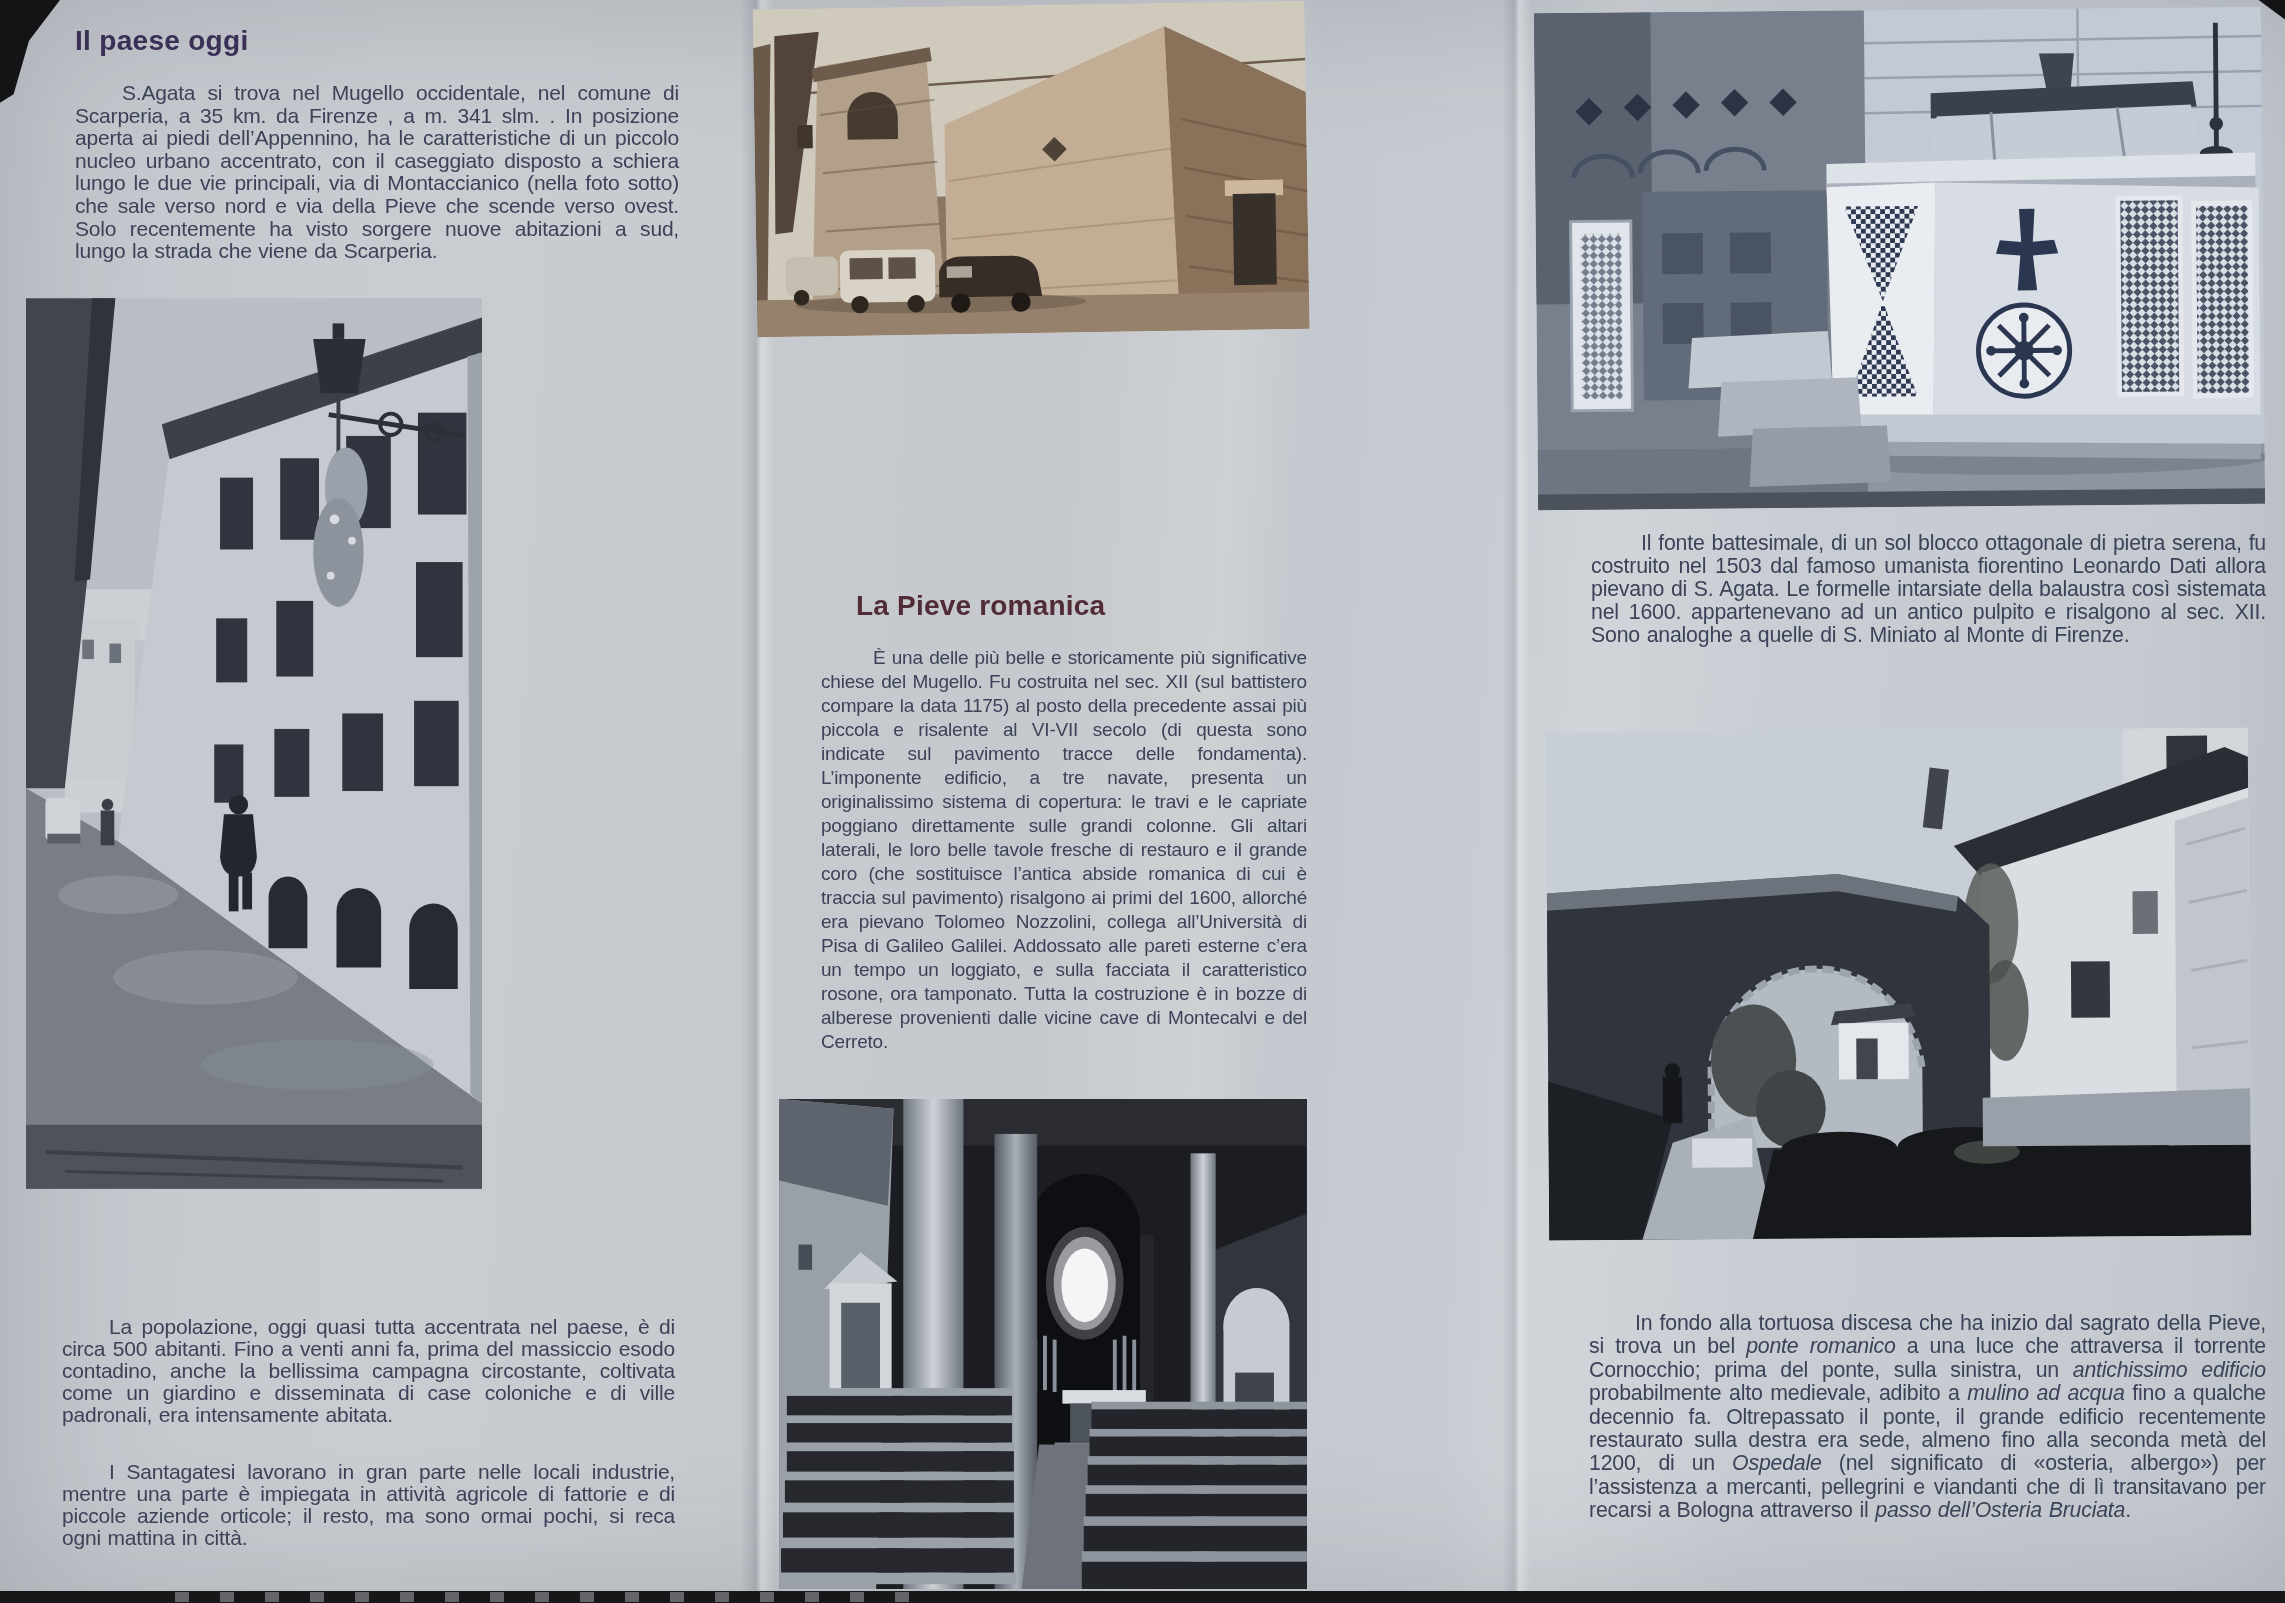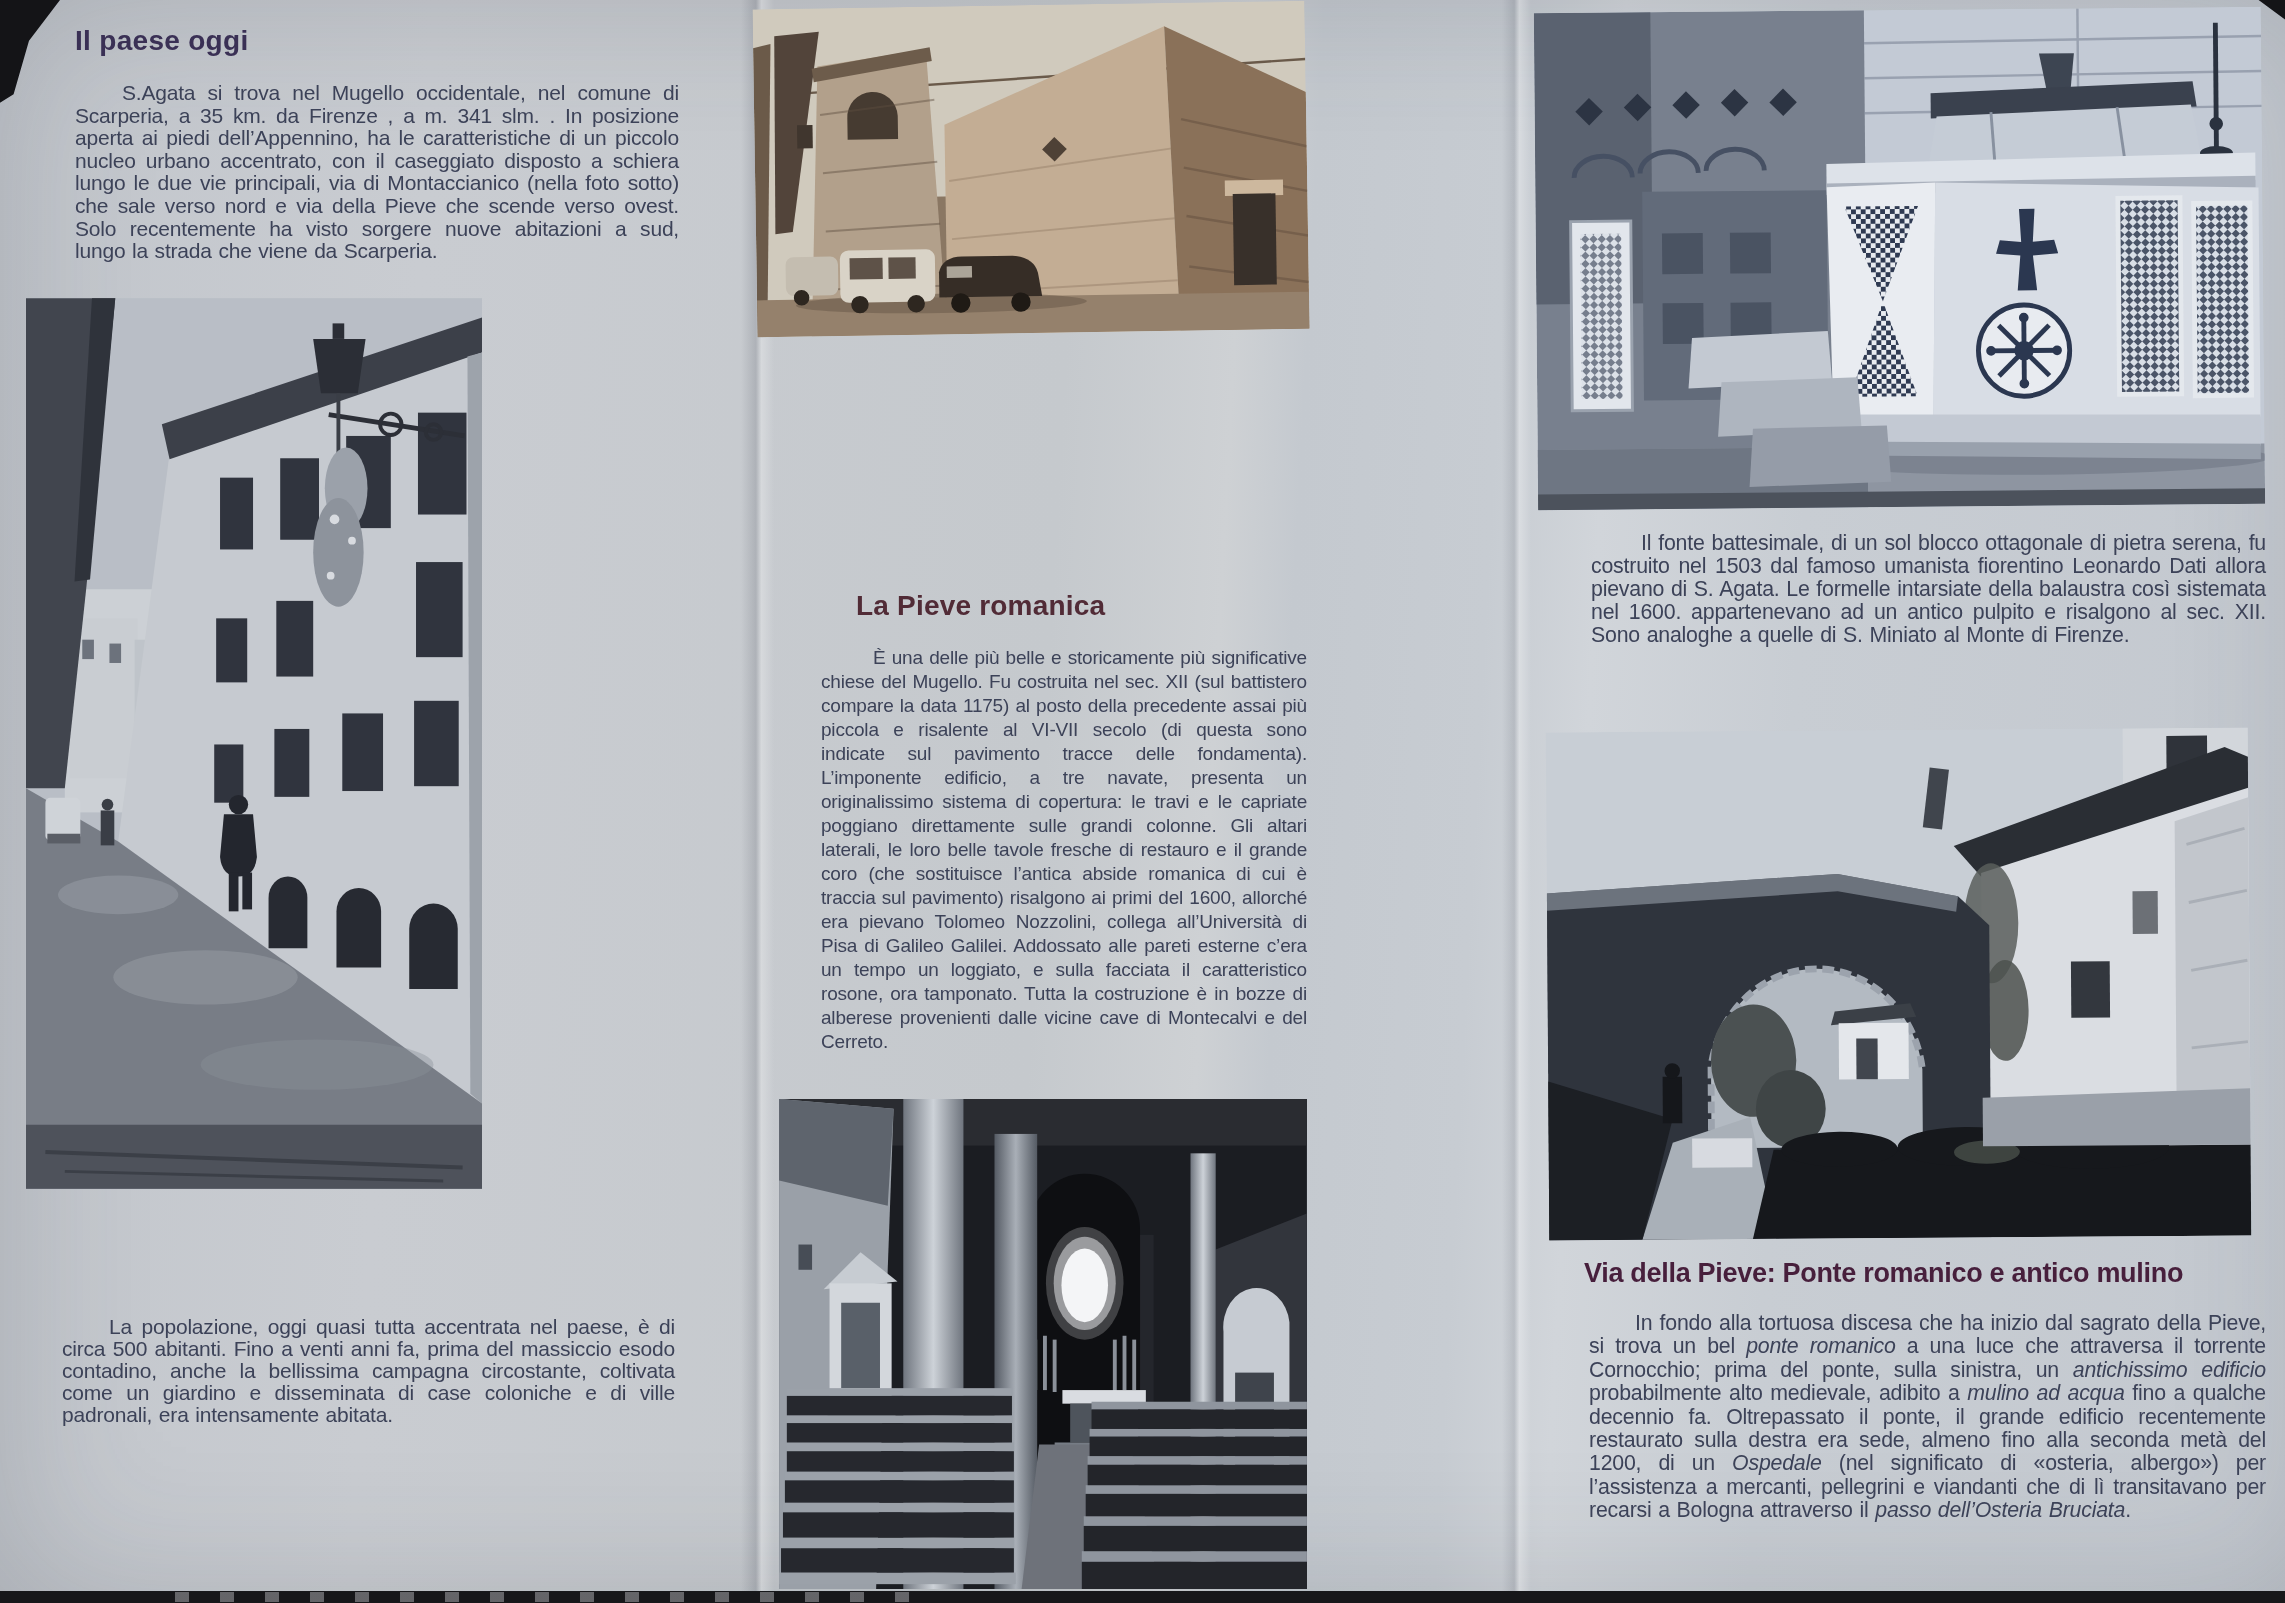--- a/index.html
+++ b/index.html
@@ -88,20 +88,21 @@
       <rect x="77" y="528" width="14" height="36" fill="#3a3e46"></rect>
         <circle cx="84" cy="522" r="6" fill="#3a3e46"></circle>
       <circle cx="219" cy="522" r="10" fill="#23262e"></circle>
       <path d="M204,532 h30 l4,44 q-2,20 -19,20 q-17,0 -19,-20 z" fill="#23262e"></path>
       <rect x="209" y="592" width="10" height="40" fill="#23262e"></rect>
         <rect x="223" y="592" width="10" height="38" fill="#23262e"></rect>
     </svg>
   </div>
 
   <div class="para" style="left:62px;top:1316px;width:613px;font-size:21px;line-height:22px;text-indent:47px;">La popolazione, oggi quasi tutta accentrata nel paese, è di circa 500 abitanti. Fino a venti anni fa, prima del massiccio esodo contadino, anche la bellissima campagna circostante, coltivata come un giardino e disseminata di case coloniche e di ville padronali, era intensamente abitata.</div>
+  <div class="para" style="left:62px;top:1461px;width:613px;font-size:21px;line-height:22px;text-indent:47px;">I Santagatesi lavorano in gran parte nelle locali industrie, mentre una parte è impiegata in attività agricole di fattorie e di piccole aziende orticole; il resto, ma sono ormai pochi, si reca ogni mattina in città.</div>
 
   <div class="photo" style="left:755px;top:4.9px;transform:rotate(-0.9deg);">
     <svg width="552" height="328" viewBox="0 0 569 338">
       <rect width="569" height="338" fill="#d0cabd"></rect>
       <line x1="40" y1="88" x2="569" y2="60" stroke="#6a5a4a" stroke-width="2.5"></line>
       <polygon points="0,40 18,36 10,338 0,338" fill="#6b5a49"></polygon>
       <polygon points="22,28 68,24 38,230 20,232" fill="#52443a"></polygon>
       <rect x="44" y="120" width="16" height="24" fill="#40362e"></rect>
       <rect x="178" y="196" width="34" height="110" fill="#8a7763"></rect>
       <polygon points="66,60 178,44 196,338 56,338" fill="#b2a08b"></polygon>
@@ -372,21 +373,20 @@
         <circle cx="128" cy="350" r="8" fill="#15171b"></circle>
       <polygon points="232,432 724,430 724,524 210,524" fill="#16181c"></polygon>
       <ellipse cx="300" cy="432" rx="60" ry="18" fill="#16181c"></ellipse>
       <ellipse cx="430" cy="430" rx="70" ry="20" fill="#16181c"></ellipse>
       <ellipse cx="560" cy="432" rx="80" ry="22" fill="#16181c"></ellipse>
       <ellipse cx="452" cy="436" rx="34" ry="12" fill="#3e4440"></ellipse>
       <polygon points="448,380 724,372 724,430 448,430" fill="#9aa0a9"></polygon>
     </svg>
   </div>
 
-  <div class="h" style="left:1584px;top:1258px;font-size:27px;color:#471f3c;letter-spacing:-0.3px;">Via della Pieve: Ponte romanico e antico mulino</div>
 
   <div class="para" style="left:1589px;top:1312px;width:677px;font-size:21.3px;line-height:23.4px;text-indent:46px;"><span>In fondo alla tortuosa discesa che ha inizio dal sagrato della Pieve, si trova un bel </span><i>ponte romanico</i><span> a una luce che attraversa il torrente Cornocchio; prima del ponte, sulla sinistra, un </span><i>antichissimo edificio</i><span> probabilmente alto medievale, adibito a </span><i>mulino ad acqua</i><span> fino a qualche decennio fa. Oltrepassato il ponte, il grande edificio recentemente restaurato sulla destra era sede, almeno fino alla seconda metà del 1200, di un </span><i>Ospedale</i><span> (nel significato di «osteria, albergo») per l’assistenza a mercanti, pellegrini e viandanti che di lì transitavano per recarsi a Bologna attraverso il </span><i>passo dell’Osteria Bruciata</i><span>.</span></div>
 
   <div class="edge" style="left:0;top:0;width:68px;height:107px;background:#141417;clip-path:polygon(0 0,60px 0,29px 38%,13.6px 88%,0 96%);"></div>
   <div class="edge" style="right:0;top:0;width:78px;height:89px;background:#141417;clip-path:polygon(11.6px 0,100% 0,100% 100%,86% 46%);"></div>
   <div class="edge" style="right:0;top:58px;width:11.6px;height:1545px;background:#1b1b1e;"></div>
   <div class="edge" style="left:0;bottom:0;width:2285px;height:11.6px;background:#17171a;"></div>
   <div style="position:absolute;left:175px;bottom:1px;width:737px;height:9.7px;background:
        repeating-linear-gradient(90deg,rgba(200,200,205,.55) 0 13.6px,rgba(20,20,24,0) 13.6px 45px);opacity:.8;"></div>
 

